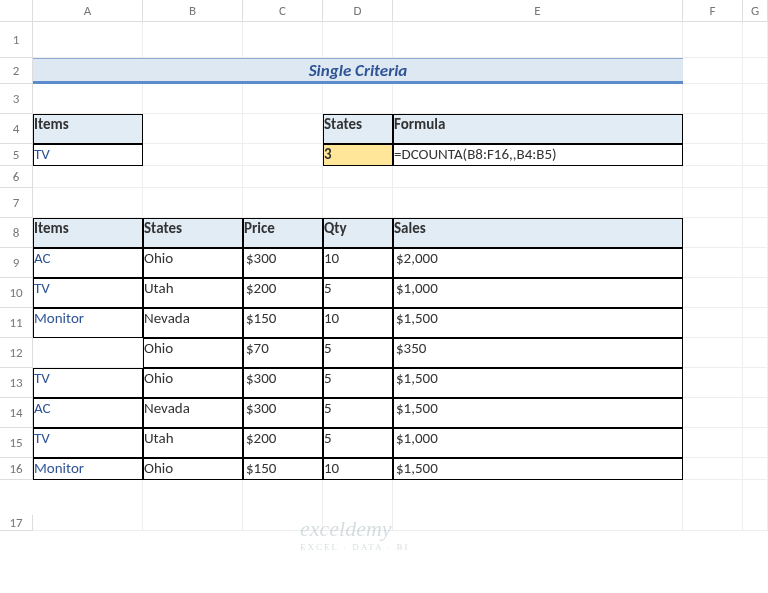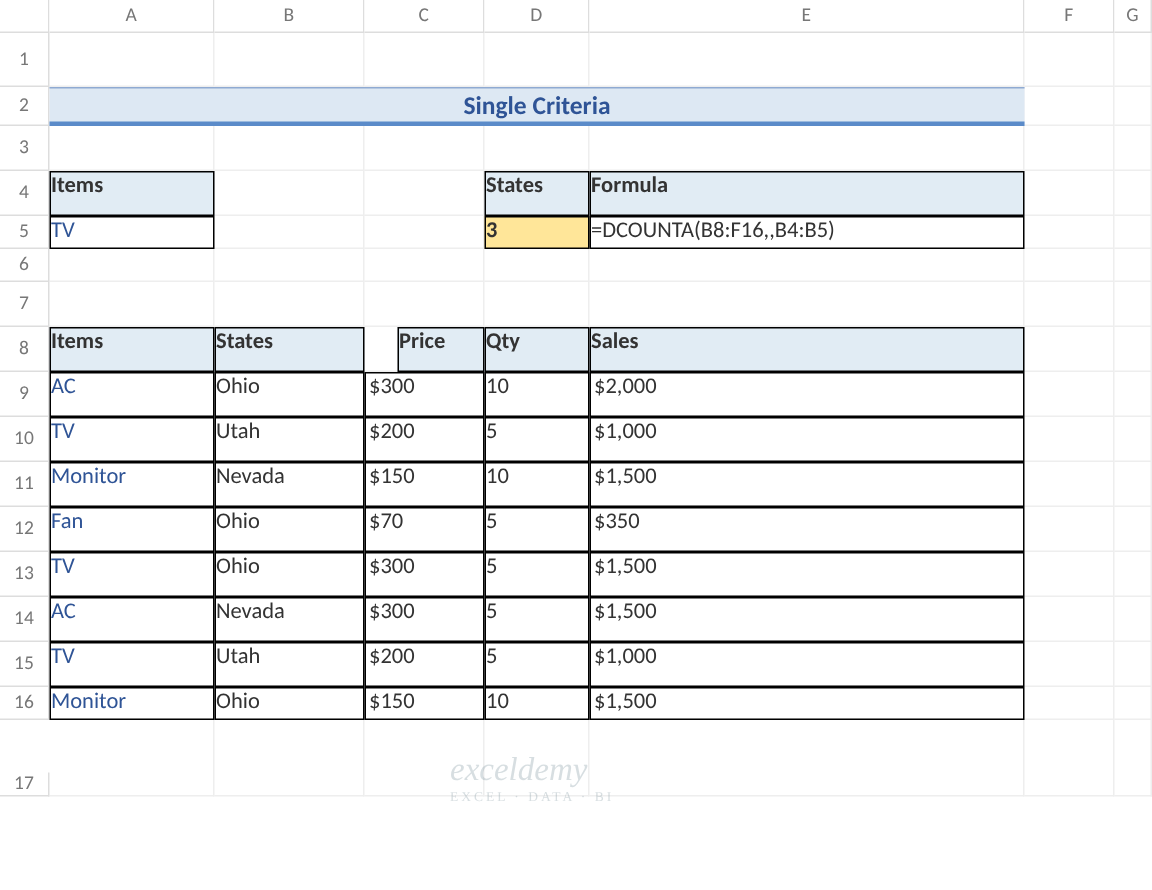--- a/index.html
+++ b/index.html
@@ -40,20 +40,21 @@
     padding: 0 6px;
   }
   .title-band {
     grid-column: 2 / 7;
     grid-row: 2;
     background: #dde8f3;
     border-top: 1px solid #8faad2;
     border-bottom: 3px solid #5b8bc9;
     color: #2f5496;
     font-weight: bold;
+    font-style: italic;
     display: flex;
     align-items: center;
     justify-content: center;
     font-size: 17px;
   }
   .criteria-lbl {
     color: #2f5496;
     font-weight: bold;
     font-style: italic;
     padding-left: 12px;
@@ -92,21 +93,21 @@
   }
   .money {
     border: 1px solid #000;
     justify-content: space-between;
   }
   .money .cur { padding-left: 2px; }
   .money .val { padding-right: 4px; }
   .watermark {
     position: absolute;
     left: 300px;
-    top: 500px;
+    top: 516px;
     font-size: 22px;
     color: rgba(140,160,170,0.35);
     font-style: italic;
     font-family: Georgia, serif;
     pointer-events: none;
   }
   .watermark .sub {
     font-size: 9px;
     letter-spacing: 2px;
     display: block;
@@ -264,39 +265,38 @@
     <div class="cell" style="grid-area: 18 / 8;"></div>
     <div class="title-band" style="grid-area: 3 / 2 / auto / 7;">Single Criteria</div>
     <div class="hdr-cell" style="grid-area: 5 / 2;">Items</div>
     <div class="data-box item-link" style="grid-area: 6 / 2;">TV</div>
     <div class="hdr-cell" style="grid-area: 5 / 5;">States</div>
     <div class="hdr-cell" style="grid-area: 5 / 6;">Formula</div>
     <div class="output-val" style="grid-area: 6 / 5;">3</div>
     <div class="formula-cell" style="grid-area: 6 / 6;">=DCOUNTA(B8:F16,,B4:B5)</div>
     <div class="tbl-hdr" style="grid-area: 9 / 2;">Items</div>
     <div class="tbl-hdr" style="grid-area: 9 / 3;">States</div>
-    <div class="tbl-hdr" style="grid-area: 9 / 4; margin-left: 22px;">Price</div>
+    <div class="tbl-hdr" style="grid-area: 9 / 4;">Price</div>
     <div class="tbl-hdr" style="grid-area: 9 / 5;">Qty</div>
     <div class="tbl-hdr" style="grid-area: 9 / 6;">Sales</div>
     <div class="tbl-cell item-link" style="grid-area: 10 / 2;">AC</div>
     <div class="tbl-cell" style="grid-area: 10 / 3;">Ohio</div>
     <div class="money" style="grid-area: 10 / 4;"><span class="cur">$</span><span class="val">300</span></div>
     <div class="tbl-cell" style="grid-area: 10 / 5;">10</div>
     <div class="money" style="grid-area: 10 / 6;"><span class="cur">$</span><span class="val">2,000</span></div>
     <div class="tbl-cell item-link" style="grid-area: 11 / 2;">TV</div>
     <div class="tbl-cell" style="grid-area: 11 / 3;">Utah</div>
     <div class="money" style="grid-area: 11 / 4;"><span class="cur">$</span><span class="val">200</span></div>
     <div class="tbl-cell" style="grid-area: 11 / 5;">5</div>
     <div class="money" style="grid-area: 11 / 6;"><span class="cur">$</span><span class="val">1,000</span></div>
     <div class="tbl-cell item-link" style="grid-area: 12 / 2;">Monitor</div>
     <div class="tbl-cell" style="grid-area: 12 / 3;">Nevada</div>
     <div class="money" style="grid-area: 12 / 4;"><span class="cur">$</span><span class="val">150</span></div>
     <div class="tbl-cell" style="grid-area: 12 / 5;">10</div>
     <div class="money" style="grid-area: 12 / 6;"><span class="cur">$</span><span class="val">1,500</span></div>
-    <div class="tbl-cell item-link" style="grid-area: 13 / 2;">Fan</div>
     <div class="tbl-cell" style="grid-area: 13 / 3;">Ohio</div>
     <div class="money" style="grid-area: 13 / 4;"><span class="cur">$</span><span class="val">70</span></div>
     <div class="tbl-cell" style="grid-area: 13 / 5;">5</div>
     <div class="money" style="grid-area: 13 / 6;"><span class="cur">$</span><span class="val">350</span></div>
     <div class="tbl-cell item-link" style="grid-area: 14 / 2;">TV</div>
     <div class="tbl-cell" style="grid-area: 14 / 3;">Ohio</div>
     <div class="money" style="grid-area: 14 / 4;"><span class="cur">$</span><span class="val">300</span></div>
     <div class="tbl-cell" style="grid-area: 14 / 5;">5</div>
     <div class="money" style="grid-area: 14 / 6;"><span class="cur">$</span><span class="val">1,500</span></div>
     <div class="tbl-cell item-link" style="grid-area: 15 / 2;">AC</div>

